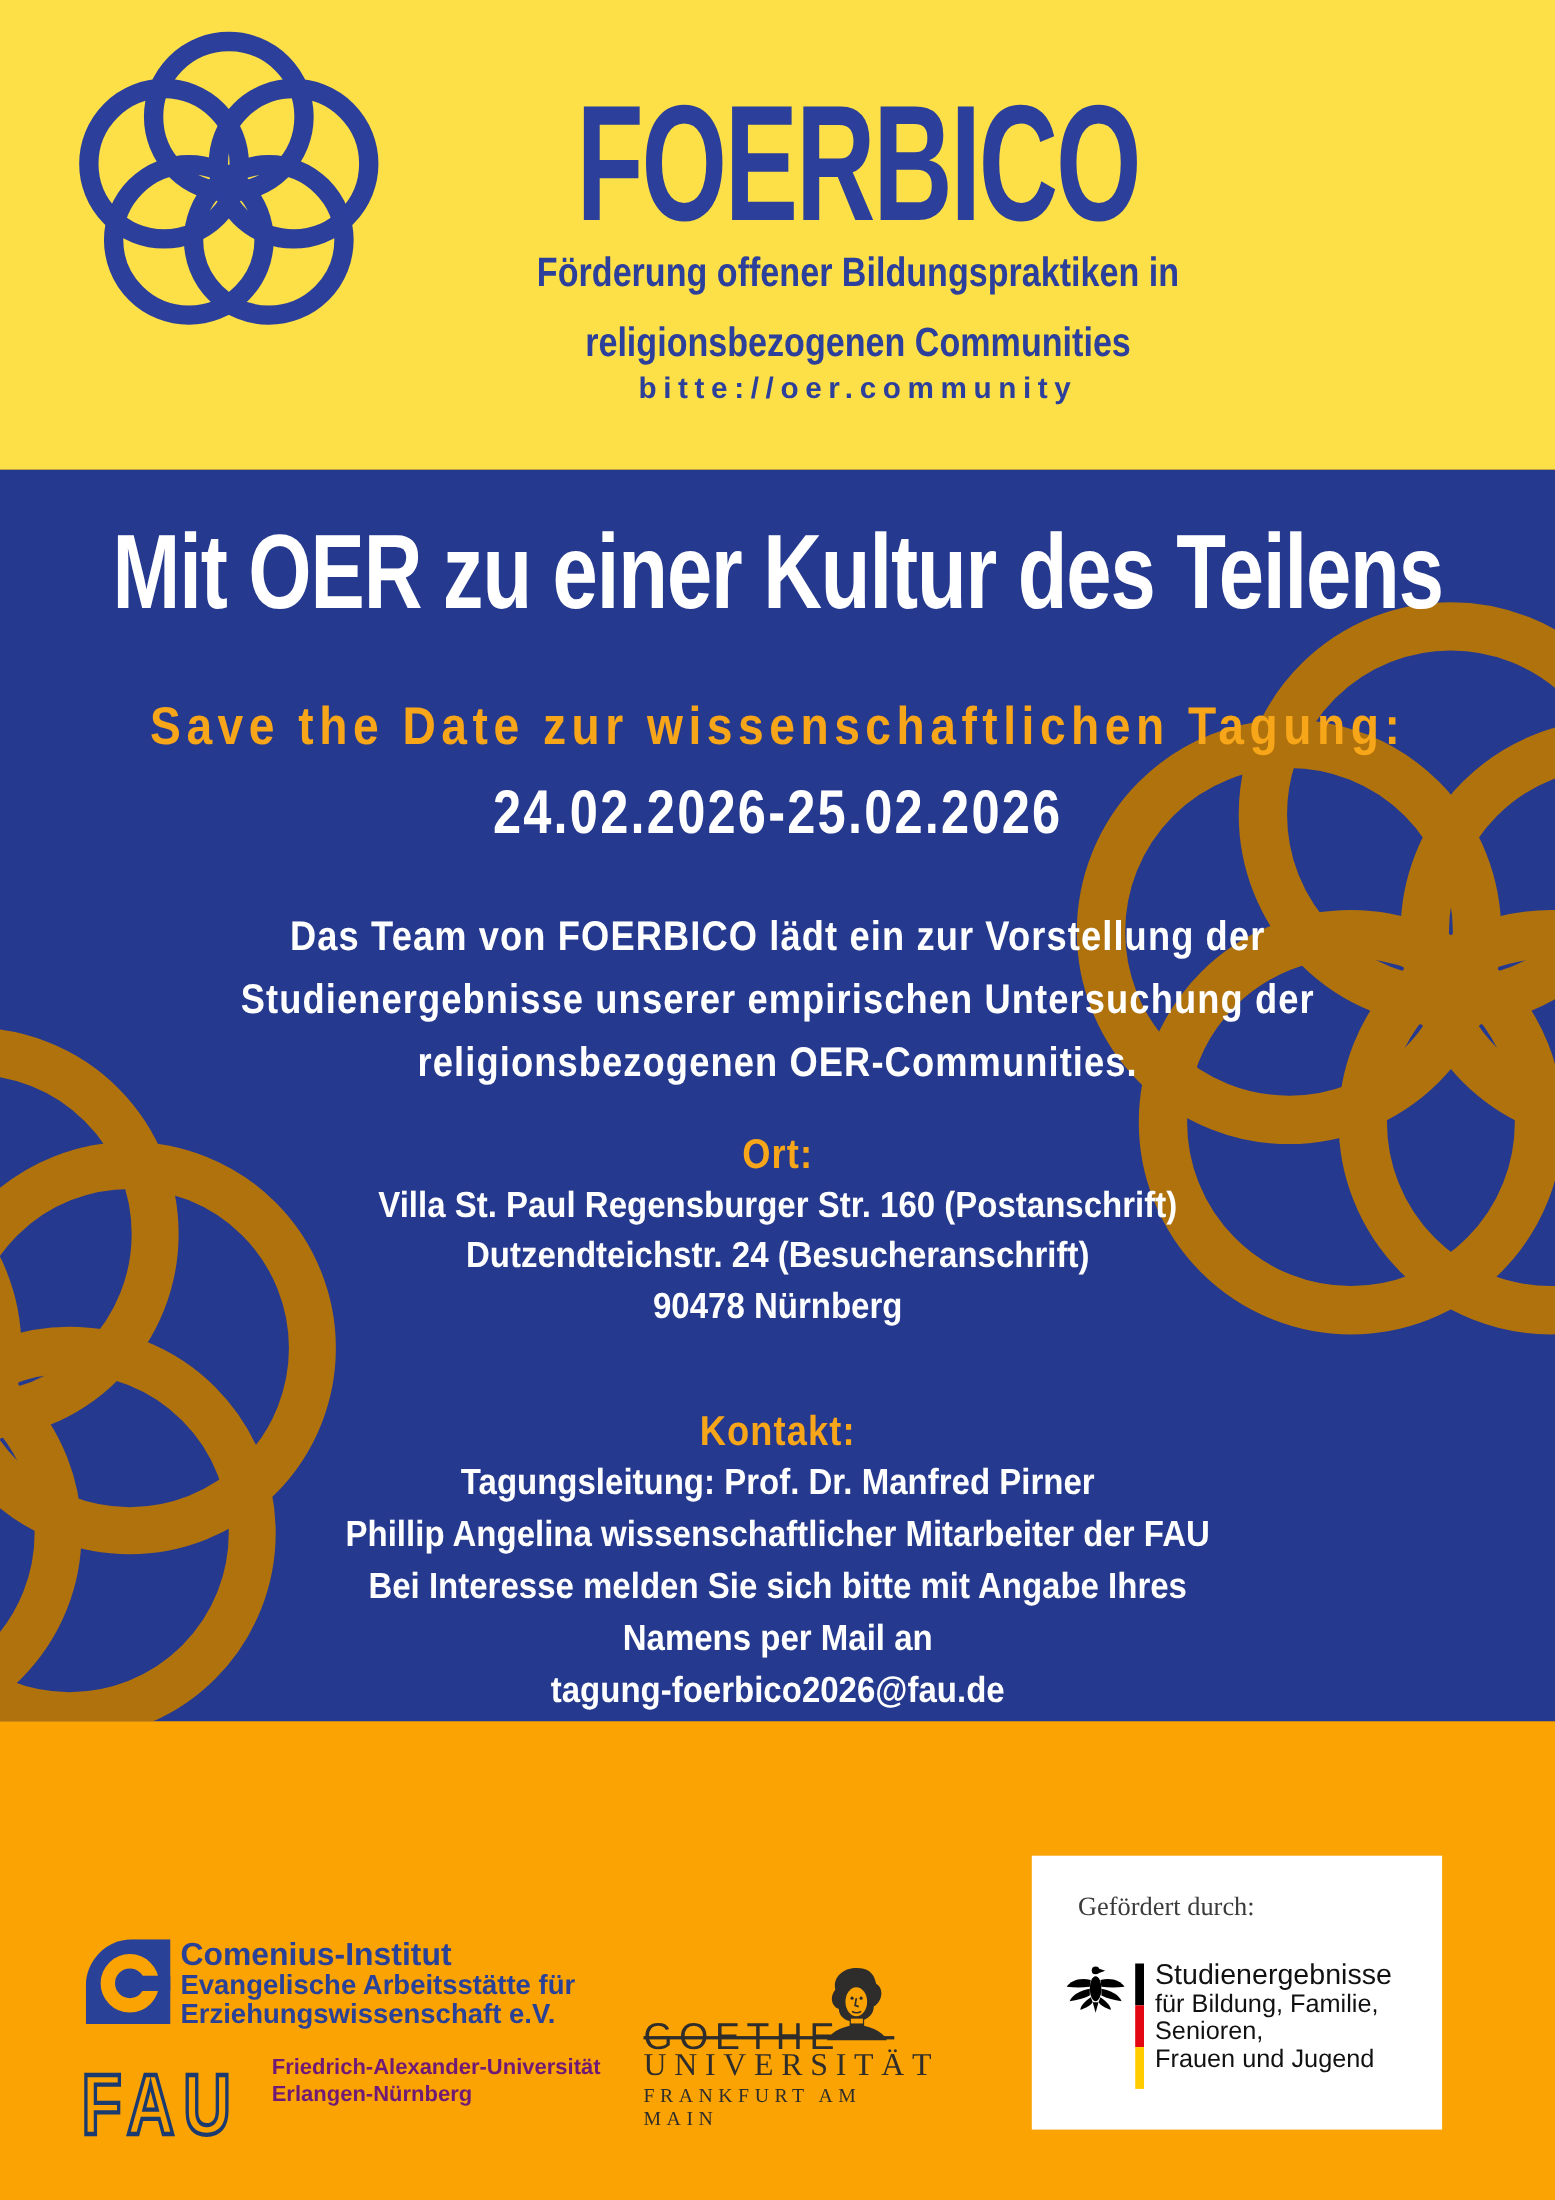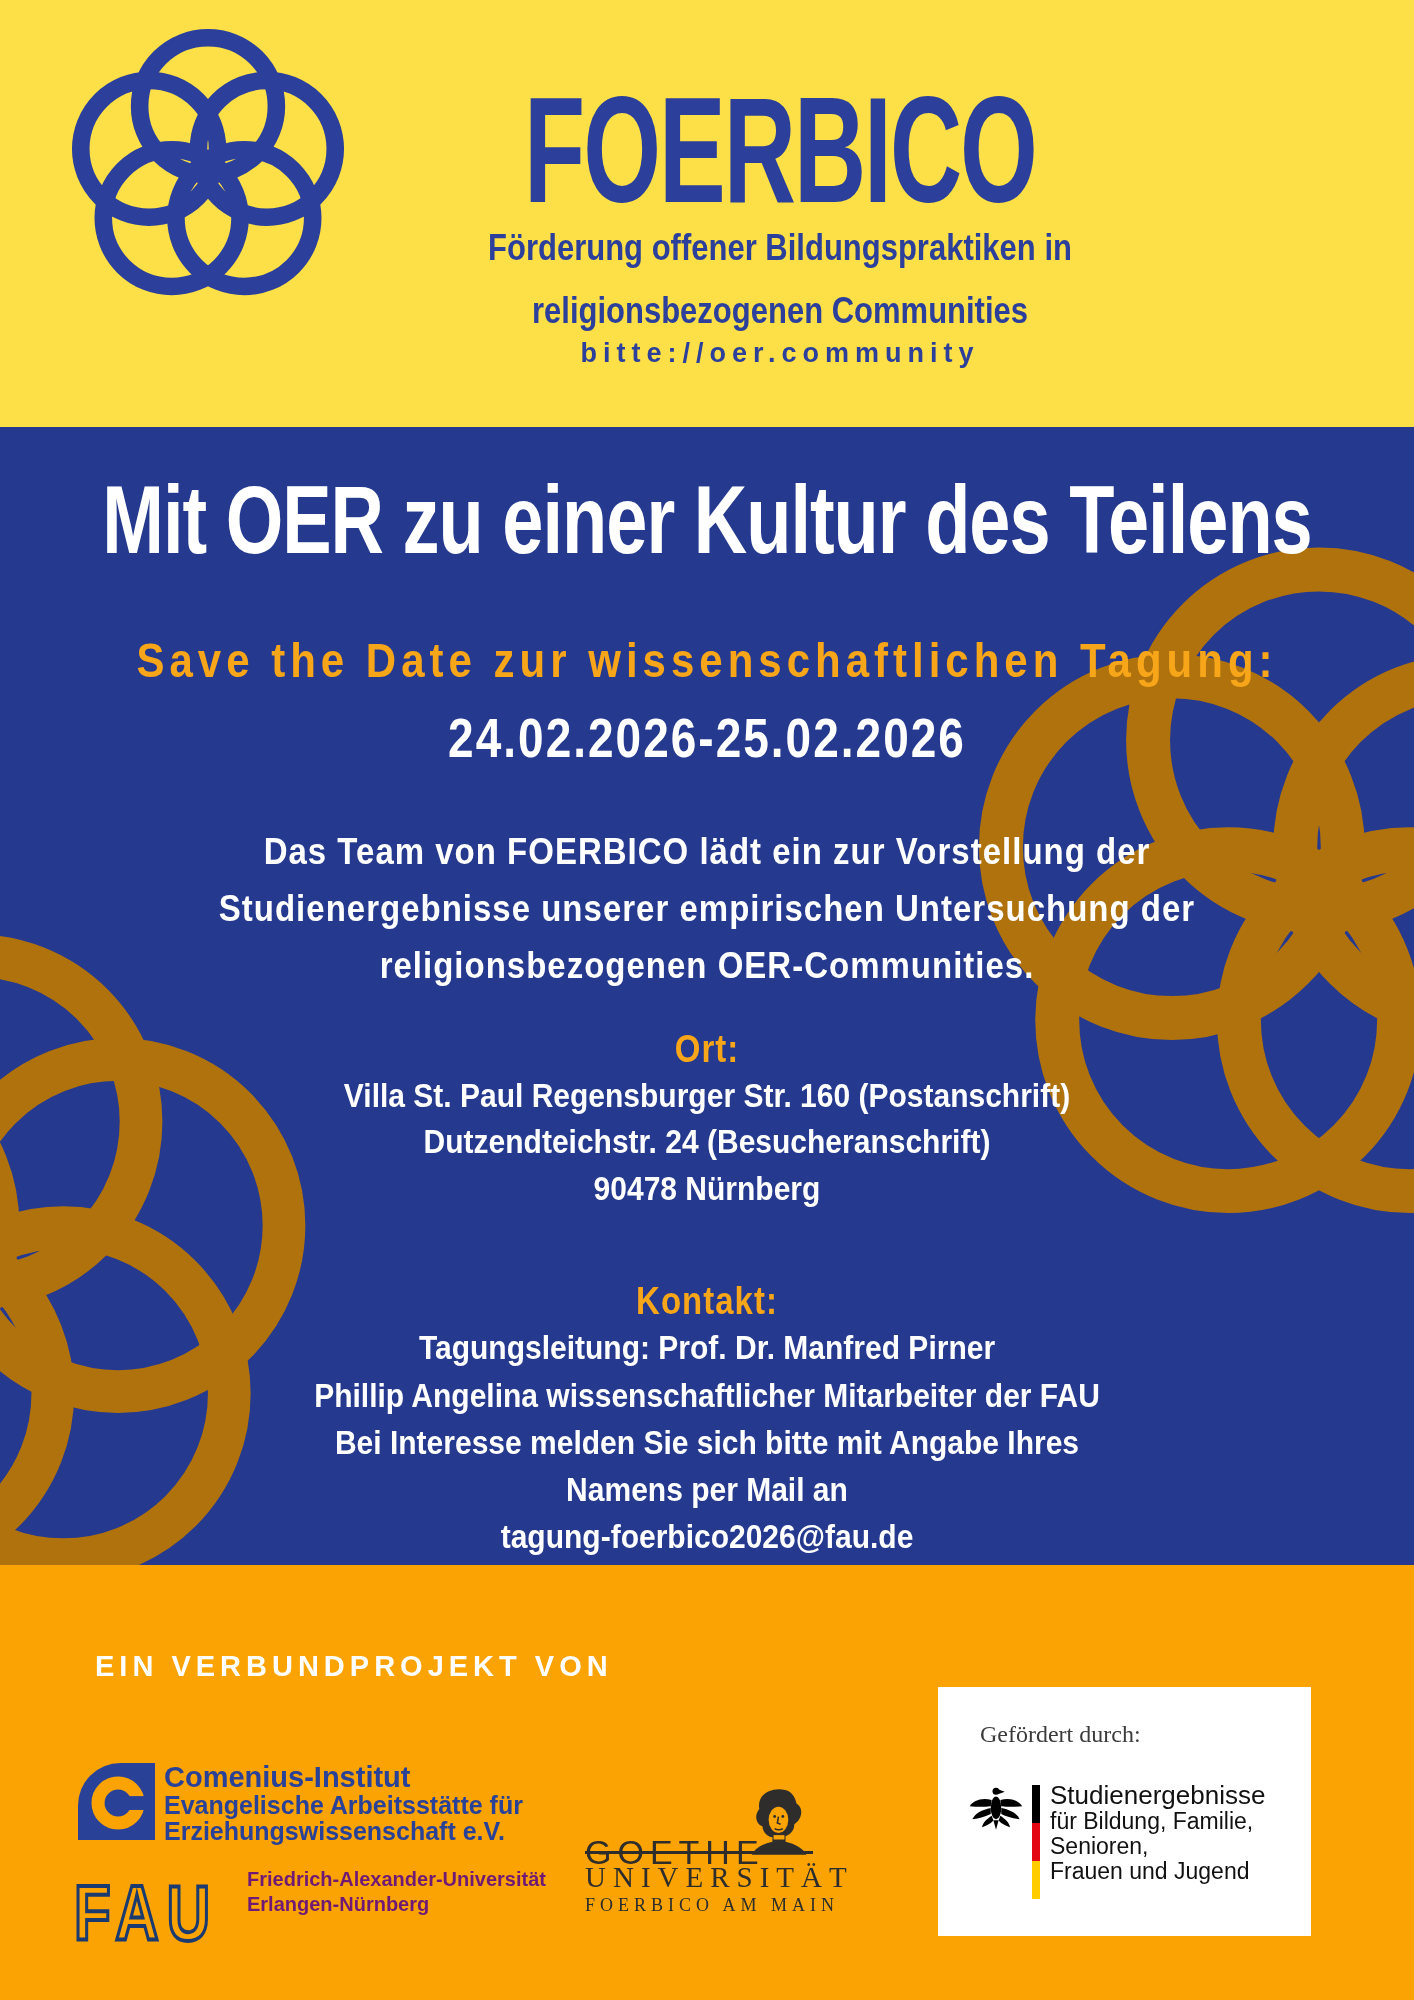--- a/index.html
+++ b/index.html
@@ -124,21 +124,20 @@
     <div class="abs ctr main-txt kontakt-lines b">
       <div>Tagungsleitung: Prof. Dr. Manfred Pirner</div>
       <div>Phillip Angelina wissenschaftlicher Mitarbeiter der FAU</div>
       <div>Bei Interesse melden Sie sich bitte mit Angabe Ihres</div>
       <div>Namens per Mail an</div>
       <div><a href="#" class="email">tagung-foerbico2026@fau.de</a></div>
     </div>
   </div>
 
   <div class="band-footer">
-    <div class="abs verbund b">EIN VERBUNDPROJEKT VON</div>
 
     <svg class="abs comenius-mark" viewBox="0 0 100 100">
       <path d="M55 0 H100 V100 H0 V55 A55 55 0 0 1 55 0 Z" fill="#2A4198"></path>
       <circle cx="52" cy="52" r="26" fill="none" stroke="#FBA303" stroke-width="17"></circle>
       <rect x="61" y="43" width="39" height="18" fill="#2A4198"></rect>
     </svg>
     <div class="abs comenius-text">
       <div class="t1 b">Comenius-Institut</div>
       <div class="t2 b">Evangelische Arbeitsstätte für</div>
       <div class="t2 b">Erziehungswissenschaft e.V.</div>
@@ -155,21 +154,21 @@
         <path d="M30 2 C 18 2 10 10 12 20 C 7 26 9 34 15 36 C 15 41 19 45 24 46 L24 50 C 15 52 8 56 5 62 L55 62 C 52 56 45 52 36 50 L36 45 C 41 43 44 39 44 34 C 51 30 53 19 46 15 C 44 5 38 2 30 2 Z" fill="#2E2D2B"></path>
         <ellipse cx="29.5" cy="30" rx="9" ry="12" fill="#FBA303"></ellipse>
         <circle cx="26" cy="27" r="1.3" fill="#2E2D2B"></circle>
         <circle cx="33.5" cy="27" r="1.3" fill="#2E2D2B"></circle>
         <path d="M29.5 27 L28.5 33 L31.5 34 M26 38 C 28 39.5 31.5 39.5 33.5 38" stroke="#2E2D2B" stroke-width="1.4" fill="none"></path>
         <rect x="25" y="44" width="10" height="4" fill="#FBA303"></rect>
       </svg>
       <div class="g1">GOETHE</div>
       <div class="g-rule"></div>
       <div class="g2">UNIVERSITÄT</div>
-      <div class="g3">FOERBICO AM MAIN</div>
+      <div class="g3">FRANKFURT AM MAIN</div>
     </div>
 
     <div class="abs fund-box">
       <div class="fund-label">Gefördert durch:</div>
       <svg class="eagle" viewBox="0 0 64 56">
         <g fill="#000000">
           <circle cx="32" cy="10" r="4"></circle>
           <path d="M35 8 l7 2.5 -7 2.5 z"></path>
           <ellipse cx="32" cy="29" rx="6" ry="13"></ellipse>
           <path d="M27 20 C 15 17 6 21 2 27 C 10 28 18 28 26 27 Z"></path>

